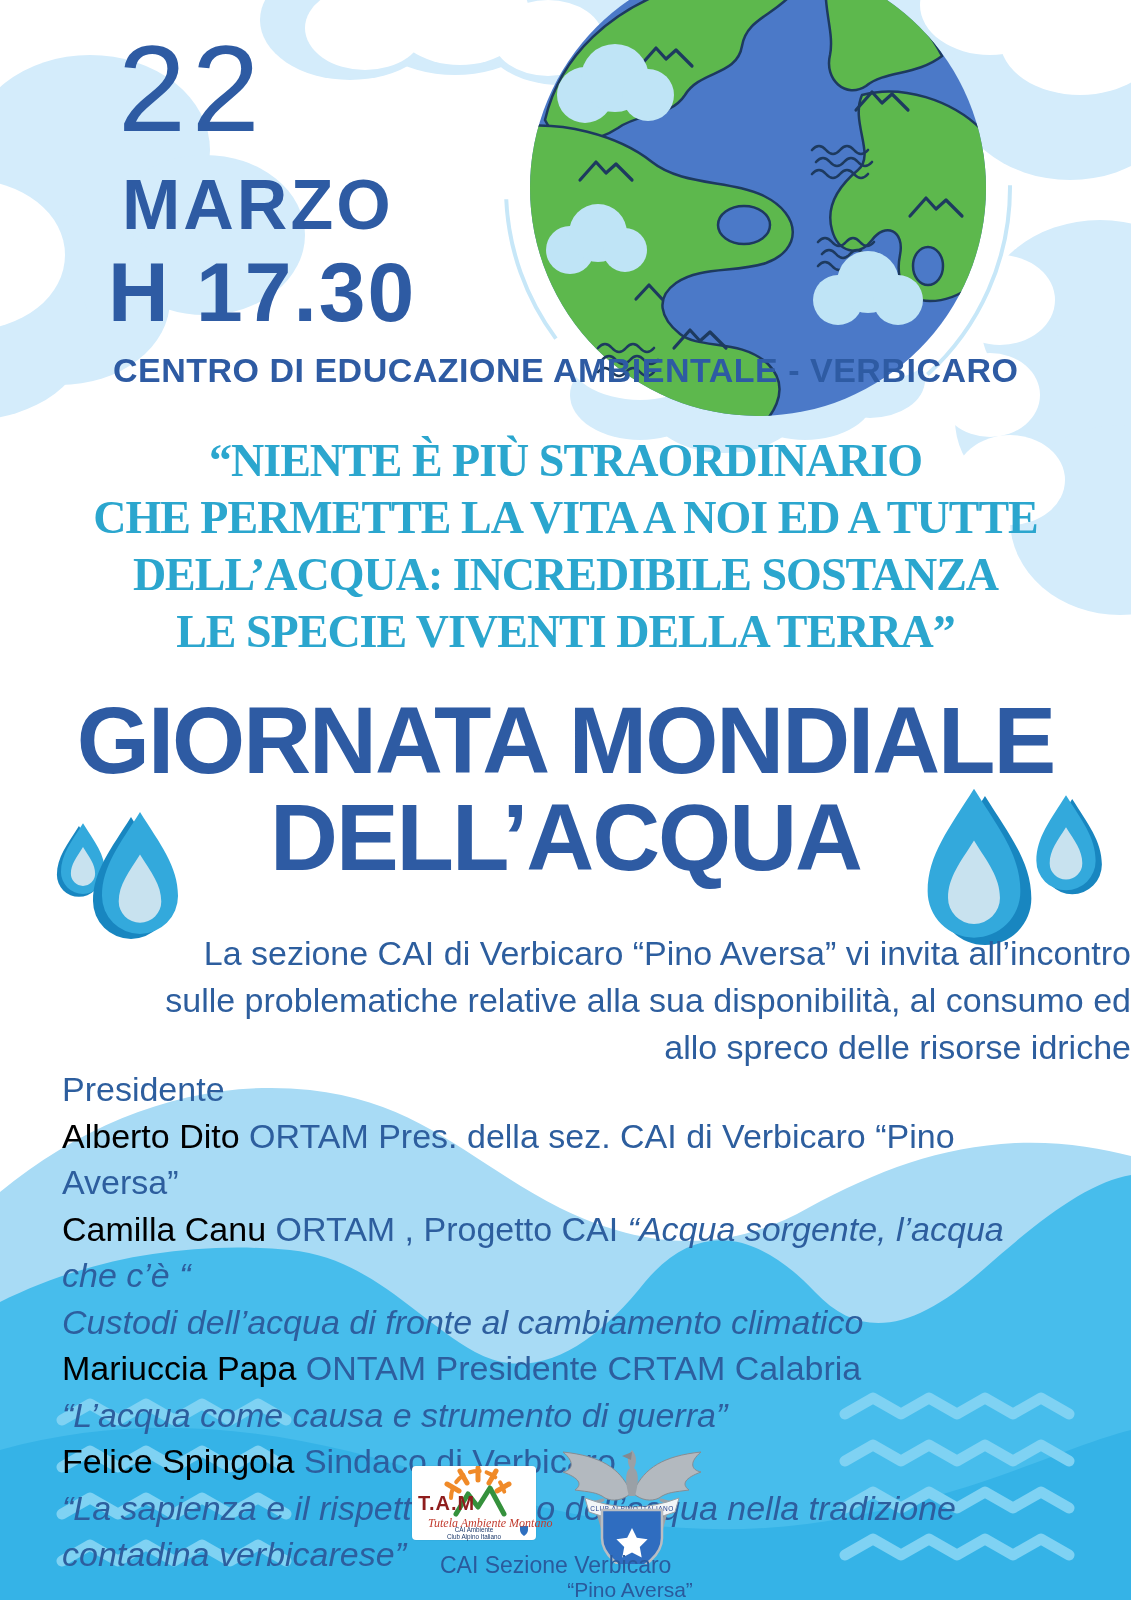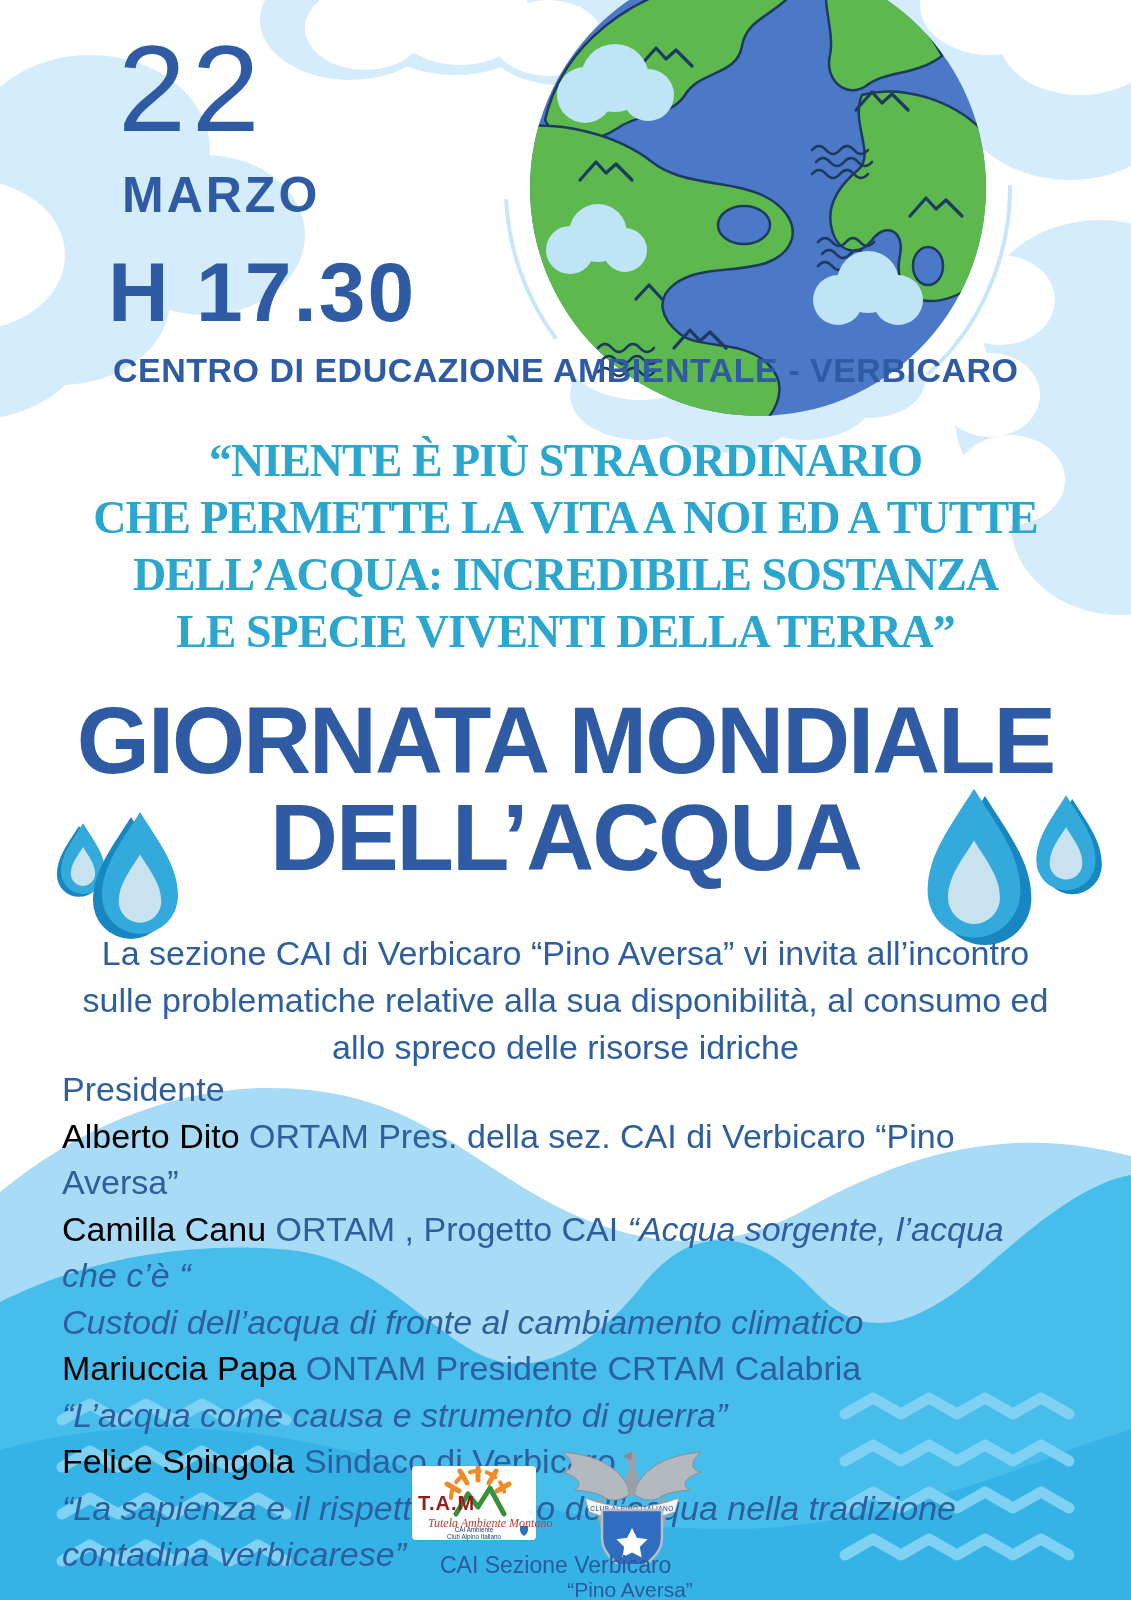--- a/index.html
+++ b/index.html
@@ -6,33 +6,33 @@
   body{width:1131px;height:1600px;overflow:hidden;background:#ffffff;
        font-family:"Liberation Sans",sans-serif;}
   .page{position:absolute;left:0;top:0;width:1131px;height:1600px;overflow:hidden;}
   .abs{position:absolute;}
   svg{display:block;}
   .bg-svg{position:absolute;left:0;top:0;z-index:0;}
 
   
   .txt{z-index:5;}
   .date-day{left:118px;top:28px;font-size:122px;font-weight:normal;color:#2e5ba3;letter-spacing:6px;line-height:1;}
-  .date-month{left:122px;top:170px;font-size:50px;font-weight:bold;color:#2e5ba3;letter-spacing:3px;line-height:1;}
+  .date-month{left:122px;top:170px;font-size:70px;font-weight:bold;color:#2e5ba3;letter-spacing:3px;line-height:1;}
   .date-time{left:108px;top:250px;font-size:84px;font-weight:bold;color:#2e5ba3;letter-spacing:2px;line-height:1;}
   .venue{left:113px;top:352px;font-size:34px;font-weight:bold;color:#2e5ba3;letter-spacing:0.5px;line-height:1.1;}
 
   .quote{left:0;top:432px;width:1131px;text-align:center;
          font-family:"Liberation Serif",serif;color:#2ba6ce;
          font-size:46px;line-height:57px;letter-spacing:-1px;font-weight:bold;}
   .quote div{white-space:nowrap;}
 
   .title{left:0;top:692px;width:1131px;text-align:center;color:#2e5ba3;
          font-size:94px;line-height:97px;font-weight:bold;letter-spacing:-2px;}
 
-  .intro{left:0;top:930px;width:1131px;text-align:center;color:#2d5e9e;
+  .intro{left:0;top:930px;width:1131px;text-align:right;color:#2d5e9e;
          font-size:34px;line-height:47px;}
 
   .speakers{left:62px;top:1066px;width:1005px;color:#2d5e9e;
             font-size:34px;line-height:46.5px;}
   .speakers .bold{font-weight:normal;color:#000000;}
   .speakers .it{font-style:italic;}
 
   
   .tam-box{left:412px;top:1466px;width:124px;height:74px;background:#ffffff;
            border-radius:4px;z-index:6;box-shadow:0 0 0 1px rgba(0,0,0,0.03);}

